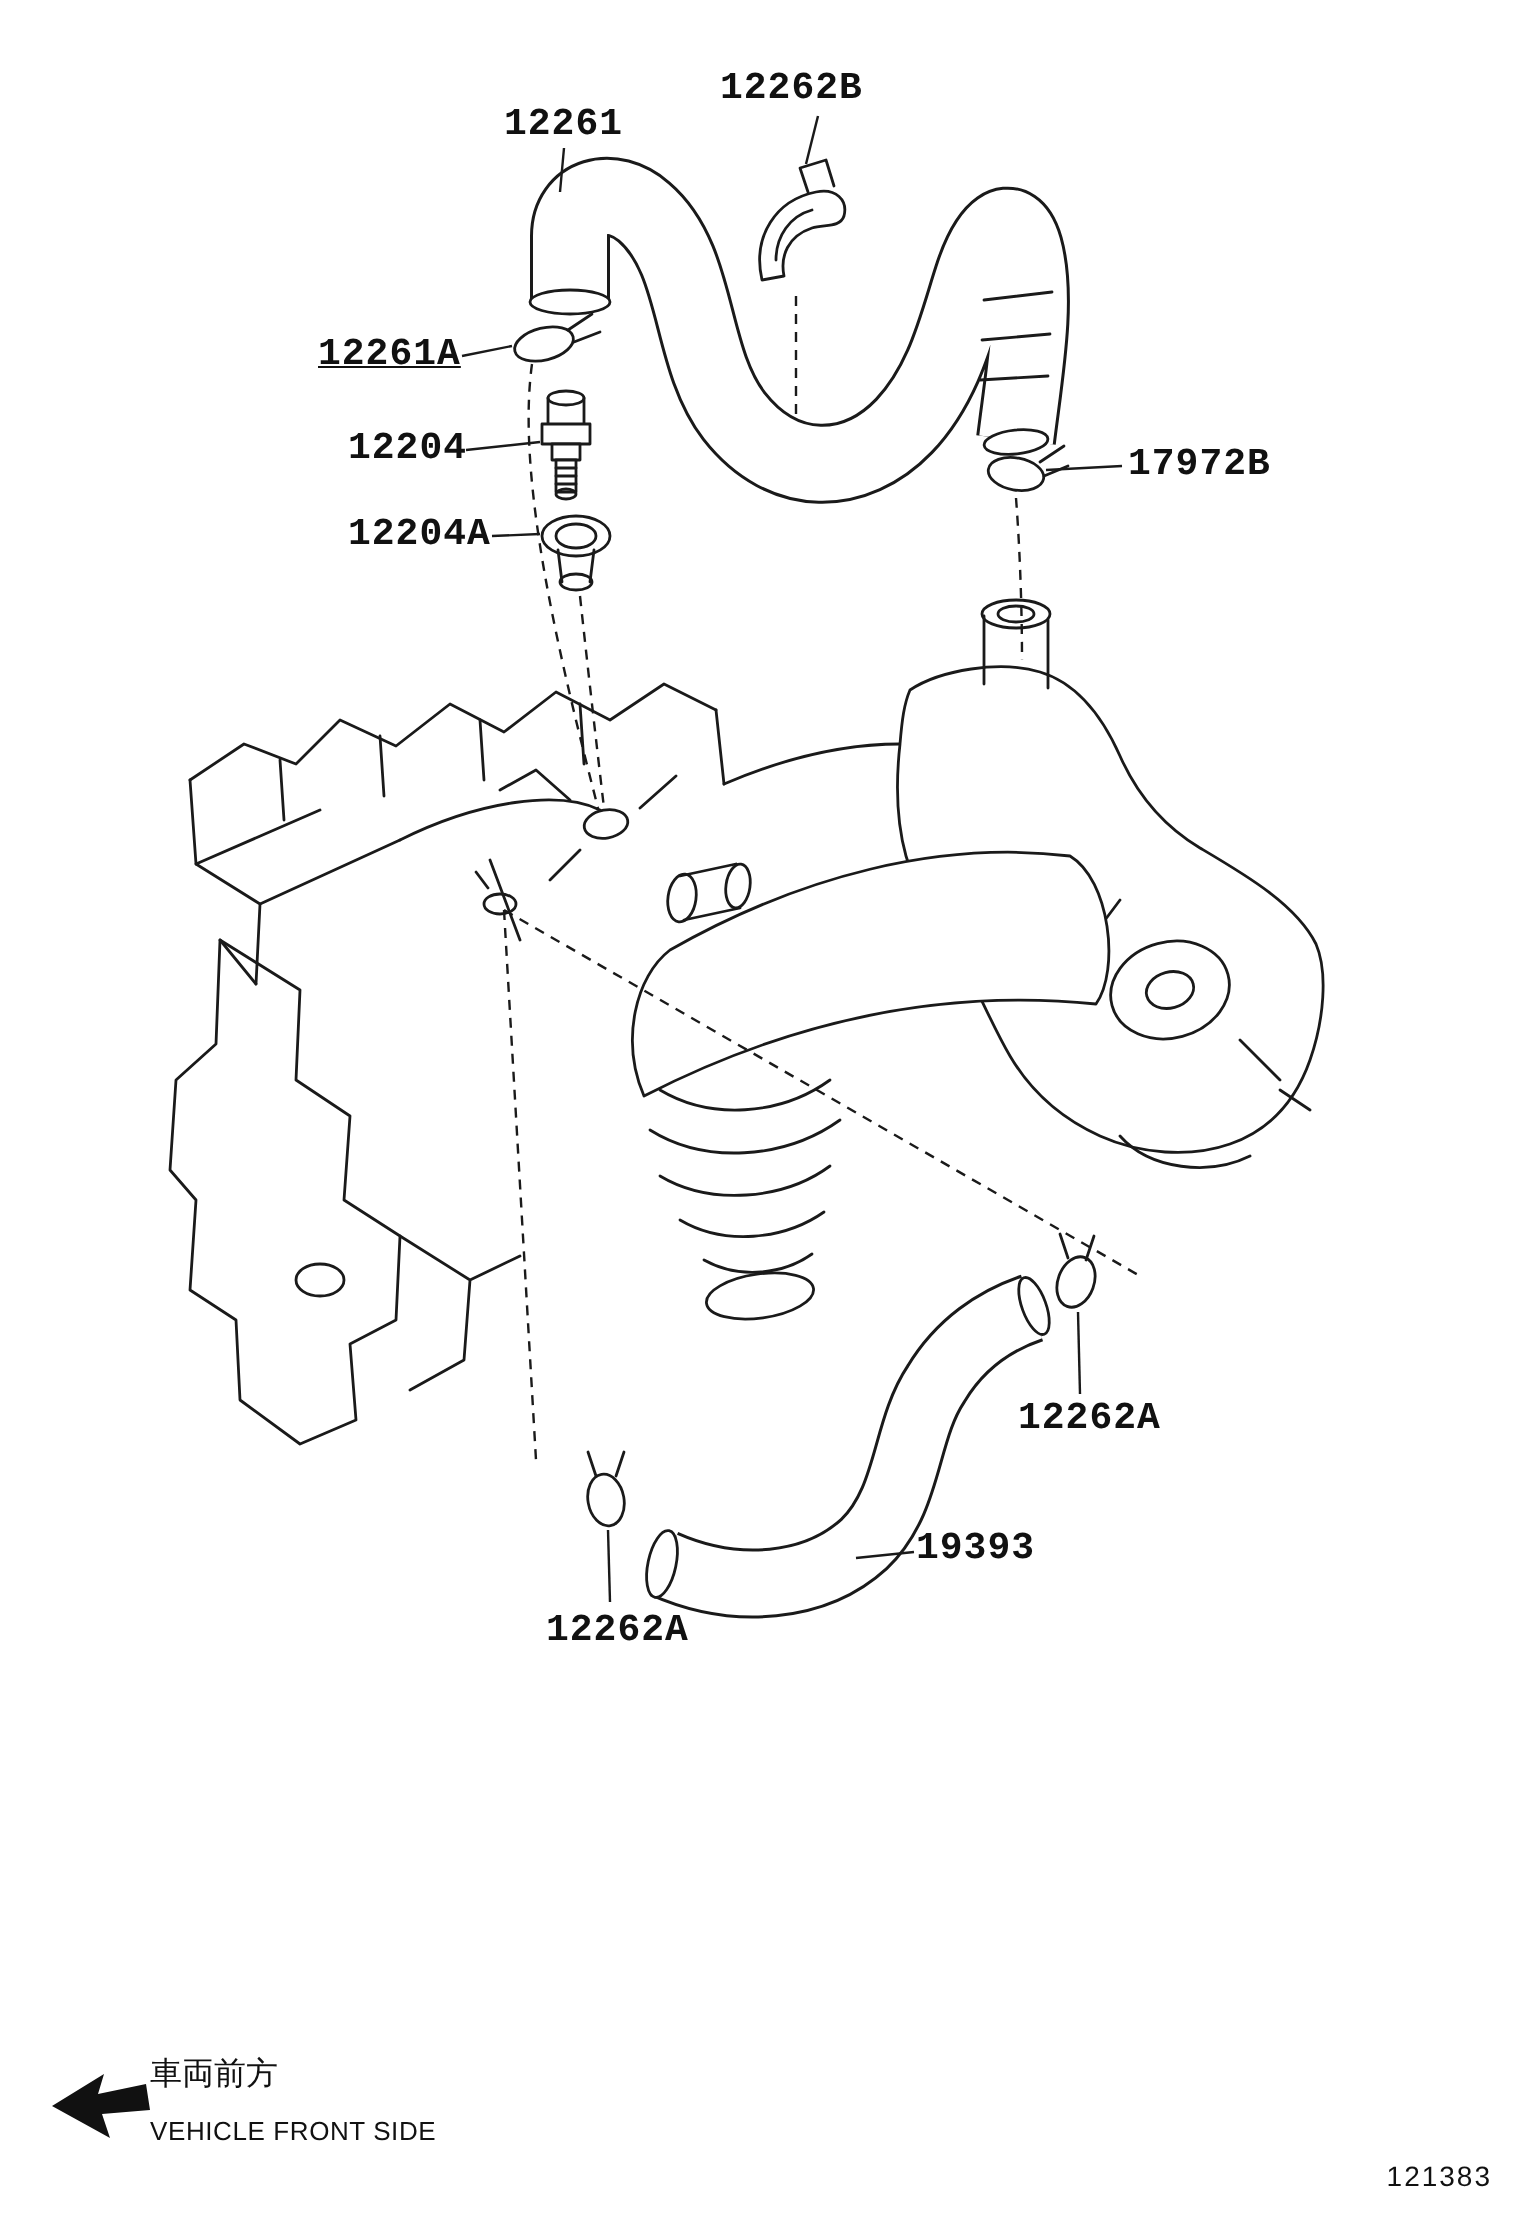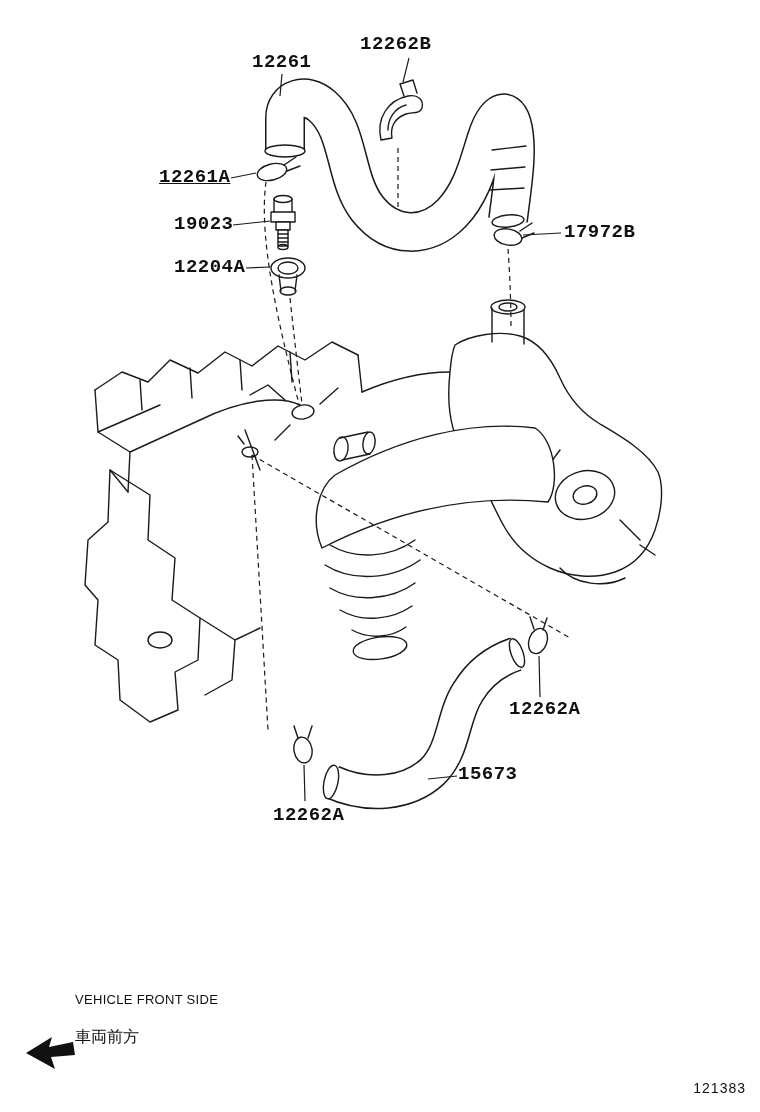--- a/index.html
+++ b/index.html
@@ -33,21 +33,21 @@
     position:absolute;right:14px;top:1080px;
     font-family:"Liberation Sans","DejaVu Sans",sans-serif;
     font-size:14px;letter-spacing:1px;color:#111;
   }
   .front-jp{
     position:absolute;left:75px;top:1027px;
     font-family:"Liberation Sans","DejaVu Sans",sans-serif;
     font-size:16px;color:#111;
   }
   .front-en{
-    position:absolute;left:75px;top:992px;
+    position:absolute;left:75px;top:1058px;
     font-family:"Liberation Sans","DejaVu Sans",sans-serif;
     font-size:13px;letter-spacing:0.3px;color:#111;
   }
 </style>
 </head>
 <body>
 
 <div class="canvas">
 
   <svg width="760" height="1112" viewBox="0 0 760 1112" aria-hidden="true">
@@ -171,24 +171,24 @@
       <path class="ld" d="M457,776 L428,779"></path>
       <path class="ld" d="M305,801 L304,765"></path>
     </g>
 
     <polygon points="26,1053 52,1037 49,1047 73,1042 75,1055 51,1057 55,1069" fill="#111"></polygon>
   </svg>
 
   <div class="plabel lbl-12261">12261</div>
   <div class="plabel lbl-12262B">12262B</div>
   <div class="plabel lbl-12261A">12261A</div>
-  <div class="plabel lbl-12204">19023</div>
+  <div class="plabel lbl-12204">12204</div>
   <div class="plabel lbl-12204A">12204A</div>
   <div class="plabel lbl-12261B">17972B</div>
   <div class="plabel lbl-12262A-r">12262A</div>
-  <div class="plabel lbl-12262">15673</div>
+  <div class="plabel lbl-12262">19393</div>
   <div class="plabel lbl-12262A-l">12262A</div>
 
   <div class="front-jp">車両前方</div>
   <div class="front-en">VEHICLE FRONT SIDE</div>
   <div class="figure-no">121383</div>
 
 </div>
 
 </body></html>

